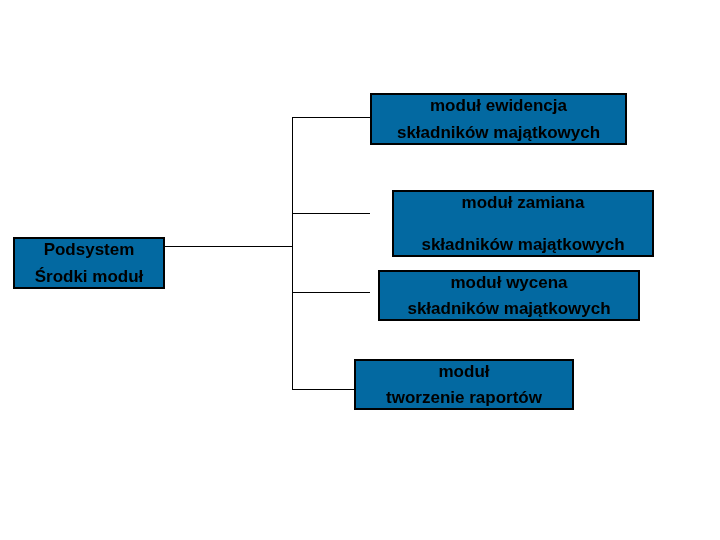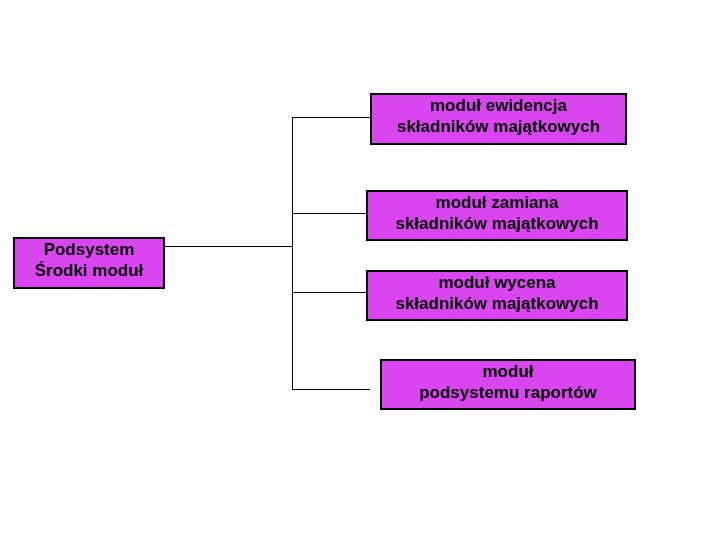--- a/index.html
+++ b/index.html
@@ -13,25 +13,25 @@
     height: 540px;
     background: #ffffff;
     font-family: "Liberation Sans", sans-serif;
     color: #000000;
     overflow: hidden;
   }
   .node {
     position: absolute;
     box-sizing: border-box;
     border: 2px solid #000000;
-    background: #d946ef;
+    background: #0369a1;
     display: flex;
     flex-direction: column;
     align-items: center;
-    justify-content: flex-start;
+    justify-content: space-between;
     text-align: center;
     font-weight: bold;
     font-size: 17px;
     line-height: 21px;
     white-space: nowrap;
   }
   .line {
     position: absolute;
     background: #000000;
   }
@@ -62,29 +62,29 @@
   <div class="line" style="left:292px; top:117px; width:78px; height:1px;"></div>
   <div class="line" style="left:292px; top:213px; width:78px; height:1px;"></div>
   <div class="line" style="left:292px; top:292px; width:78px; height:1px;"></div>
   <div class="line" style="left:292px; top:389px; width:78px; height:1px;"></div>
 
   <div class="node" style="left:370px; top:93px; width:257px; height:52px;">
     <span>moduł ewidencja</span>
     <span>składników majątkowych</span>
   </div>
 
-  <div class="node" style="left:366px; top:190px; width:262px; height:51px;">
+  <div class="node" style="left:392px; top:190px; width:262px; height:67px;">
     <span>moduł zamiana</span>
     <span>składników majątkowych</span>
   </div>
 
-  <div class="node" style="left:366px; top:270px; width:262px; height:51px;">
+  <div class="node" style="left:378px; top:270px; width:262px; height:51px;">
     <span>moduł wycena</span>
     <span>składników majątkowych</span>
   </div>
 
-  <div class="node" style="left:380px; top:359px; width:256px; height:51px;">
+  <div class="node" style="left:354px; top:359px; width:220px; height:51px;">
     <span>moduł</span>
-    <span>podsystemu raportów</span>
+    <span>tworzenie raportów</span>
   </div>
 
 
 </div>
 
 </body></html>

